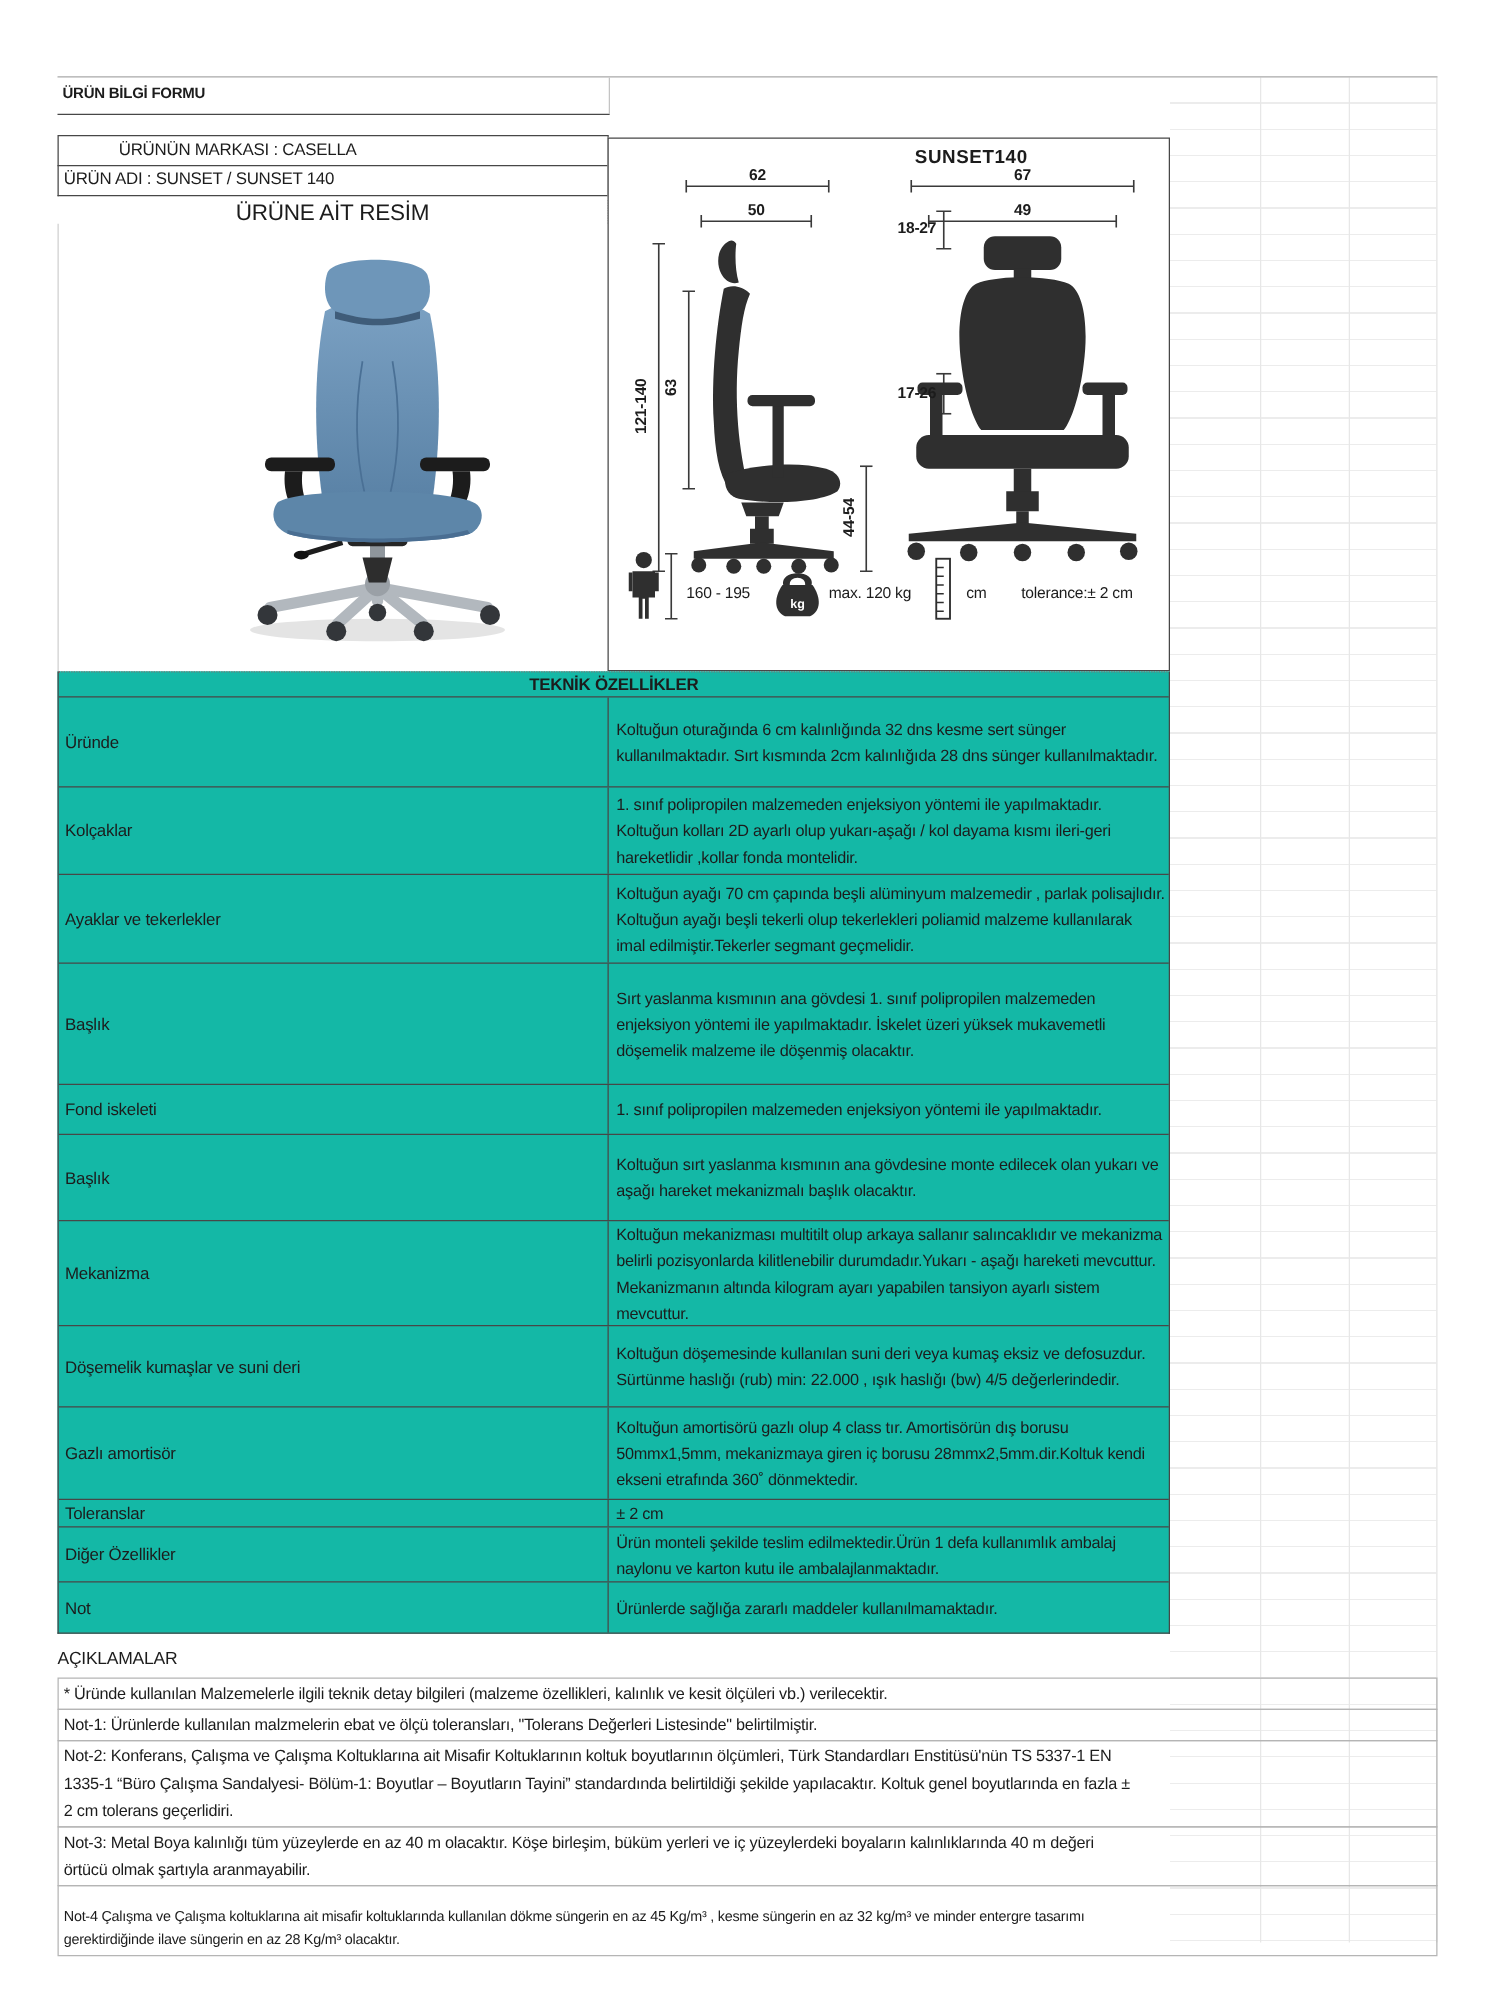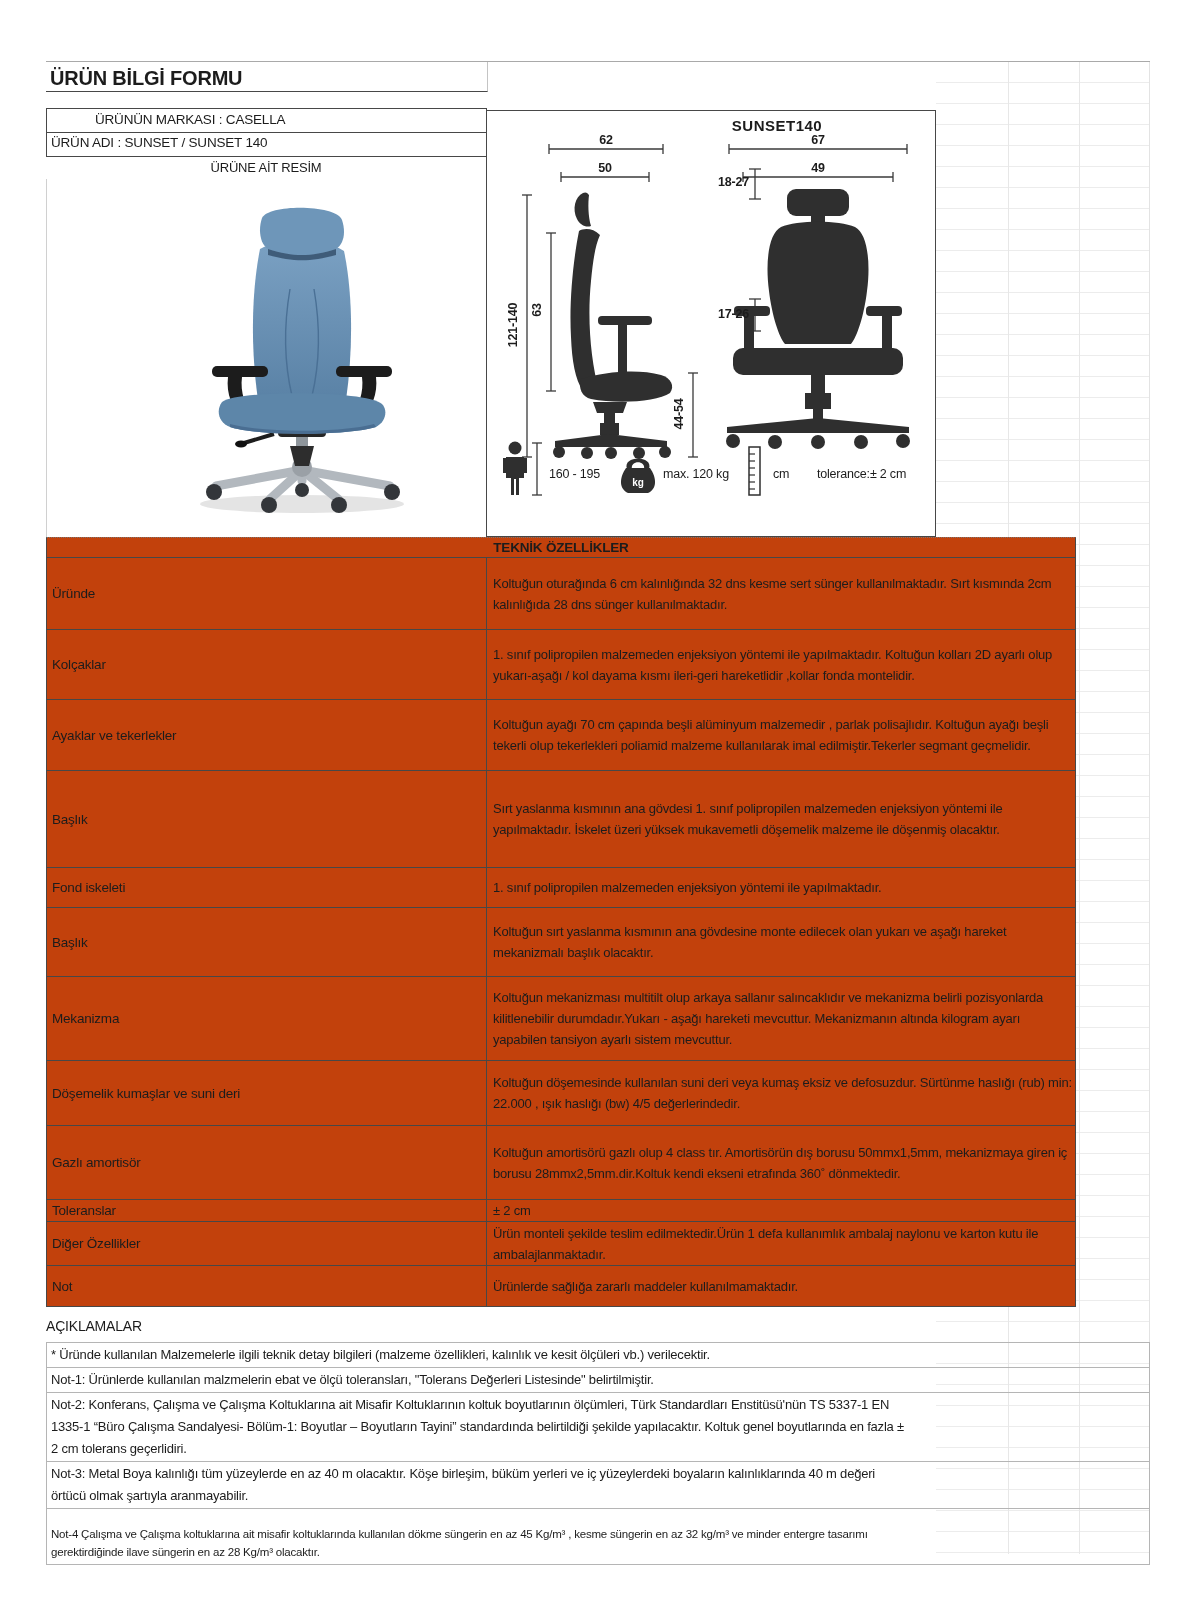--- a/index.html
+++ b/index.html
@@ -13,41 +13,41 @@
   #ghost-grid { left:936px; top:62px; width:214px; height:1492px;
     background:repeating-linear-gradient(to bottom, transparent 0 20px, #ececec 20px 21px);
     border-right:1px solid #e3e3e3; }
   .ghost-v { position:absolute; top:0; bottom:0; width:1px; background:#e7e7e7; }
 
   
   #sheet-topline { left:46px; top:61px; width:1104px; height:1px; background:#a9a9a9; }
 
   
   #form-title { left:46px; top:62px; width:442px; height:30px; padding:5px 4px 0 4px;
-    font-size:20px; font-weight:bold; letter-spacing:-0.2px;
+    font-size:12px; font-weight:bold; letter-spacing:-0.2px;
     border-bottom:1.5px solid #474747; border-right:1px solid #c4c4c4; }
   #brand-cell, #name-cell { left:46px; width:441px; height:25px; padding:3px 4px 0 4px;
     font-size:13.5px; letter-spacing:-0.2px; border:1.4px solid #474747; }
   #brand-cell { top:108px;padding-left:48px; }
   #name-cell  { top:132px; border-top:none; }
   #image-caption { left:46px; top:157px; width:441px; height:22px; padding-top:3px;
-    text-align:center; font-size:13px; letter-spacing:-0.2px;
+    text-align:center; font-size:18px; letter-spacing:-0.2px;
     border-right:1px dotted #666; }
   #photo-area { left:46px; top:179px; width:440px; height:358px; border-left:1px solid #d0d0d0; }
 
   
   #diagram-box { left:486px; top:110px; width:450px; height:427px; border:1.4px solid #474747; background:#fff; }
   #diagram-title { left:150px; top:6px; width:280px; text-align:center;
     font-size:15px; font-weight:bold; letter-spacing:0.5px; }
   .dim { position:absolute; font-size:12.5px; font-weight:bold; letter-spacing:-0.2px; text-align:center; }
   .dim-v { transform:rotate(-90deg); width:70px; }
   .foot-label { position:absolute; font-size:12.5px; letter-spacing:-0.2px; }
 
   
-  #spec-table { left:46px; top:537px; width:1030px; border:1.4px solid #474747; border-top:1px dotted #777; background:#c2410c; }
+  #spec-table { left:46px; top:537px; width:890px; border:1.4px solid #474747; border-top:1px dotted #777; background:#14b8a6; }
   #spec-heading { height:20px; text-align:center; font-weight:bold; font-size:13.5px;
     letter-spacing:-0.2px; padding-top:2px; border-bottom:1.4px solid #474747; }
   .trow { display:flex; border-bottom:1.4px solid #474747; }
   .trow:last-child { border-bottom:none; }
   .tlabel { width:440px; flex:0 0 440px; border-right:1.4px solid #474747;
     display:flex; align-items:center; padding:2px 4px 2px 5px;
     font-size:13.5px; letter-spacing:-0.2px; }
   .tdesc { flex:1; display:flex; align-items:center; padding:2px 3px 2px 6px;
     font-size:13px; line-height:21px; letter-spacing:-0.2px; }
 

